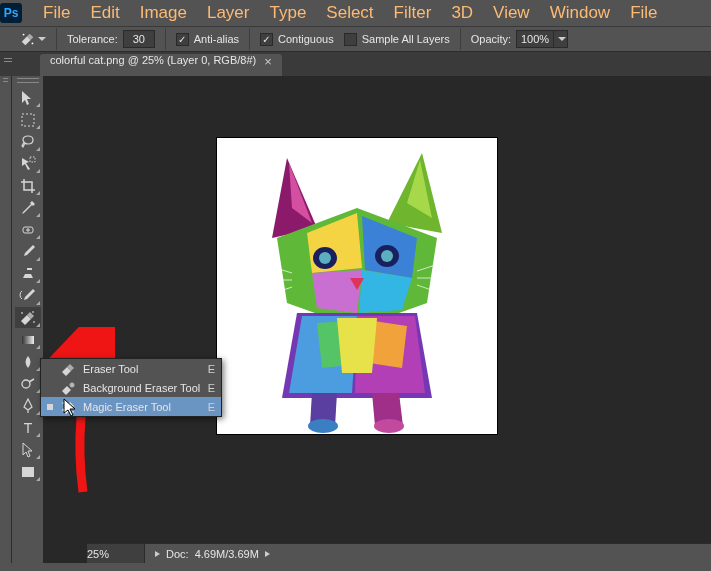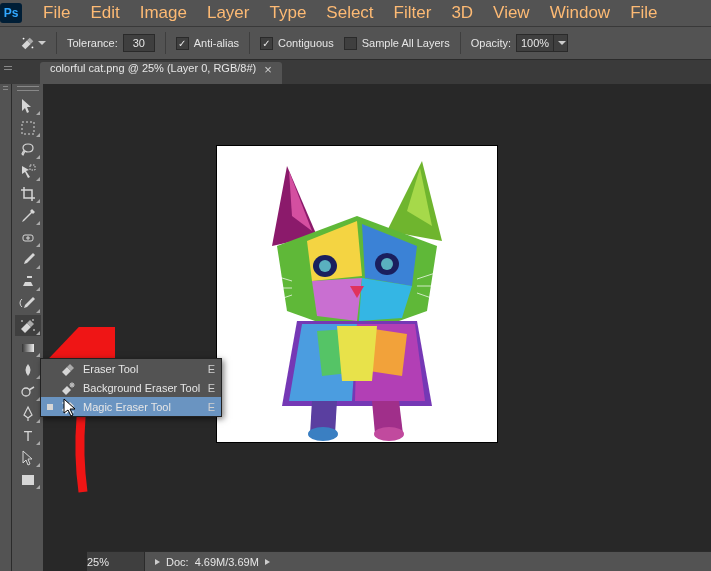--- a/index.html
+++ b/index.html
@@ -4,21 +4,21 @@
 <style>
 * { margin:0; padding:0; box-sizing:border-box; font-family:"Segoe UI",Tahoma,sans-serif; user-select:none; }
 body { background:#535353; width:711px; height:571px; overflow:hidden; position:relative; }
 
 
 .menubar { height:26px; background:#535353; display:flex; align-items:center; padding:0 0; gap:2px; }
 .ps-logo { width:22px; height:20px; background:#001e36; border-radius:3px; color:#31a8ff; font-weight:bold; font-size:12px; display:flex; align-items:center; justify-content:center; margin-right:10px; }
 .menu-item { color:#fdba74; font-size:17px; padding:3px 9px; cursor:default; }
 
 
-.optionsbar { height:34px; background:#535353; border-top:1px solid #393939; border-bottom:1px solid #2b2b2b; display:flex; align-items:center; padding:0 6px 0 20px; gap:10px; color:#e6e6e6; font-size:11px; }
+.optionsbar { height:26px; background:#535353; border-top:1px solid #393939; border-bottom:1px solid #2b2b2b; display:flex; align-items:center; padding:0 6px 0 20px; gap:10px; color:#e6e6e6; font-size:11px; }
 .tool-preview { width:26px; height:22px; display:flex; align-items:center; justify-content:center; position:relative; }
 .dropdown-caret { width:0; height:0; border-left:4px solid transparent; border-right:4px solid transparent; border-top:4px solid #ccc; margin-left:2px; }
 .opt-group { display:flex; align-items:center; gap:5px; }
 .opt-divider { width:1px; height:22px; background:#3e3e3e; }
 .num-field { width:32px; height:18px; background:#3f3f3f; border:1px solid #2a2a2a; color:#e6e6e6; font-size:11px; text-align:center; line-height:16px; }
 .checkbox { width:13px; height:13px; border:1px solid #2a2a2a; background:#3f3f3f; display:flex; align-items:center; justify-content:center; color:#e6e6e6; font-size:10px; }
 .pct-field { display:flex; align-items:center;border-radius:6px; }
 .pct-box { width:38px; height:18px; background:#3f3f3f; border:1px solid #2a2a2a; color:#e6e6e6; font-size:11px; text-align:center; line-height:16px; }
 .pct-drop { width:14px; height:18px; background:#3f3f3f; border:1px solid #2a2a2a; border-left:none; display:flex; align-items:center; justify-content:center; }
 

